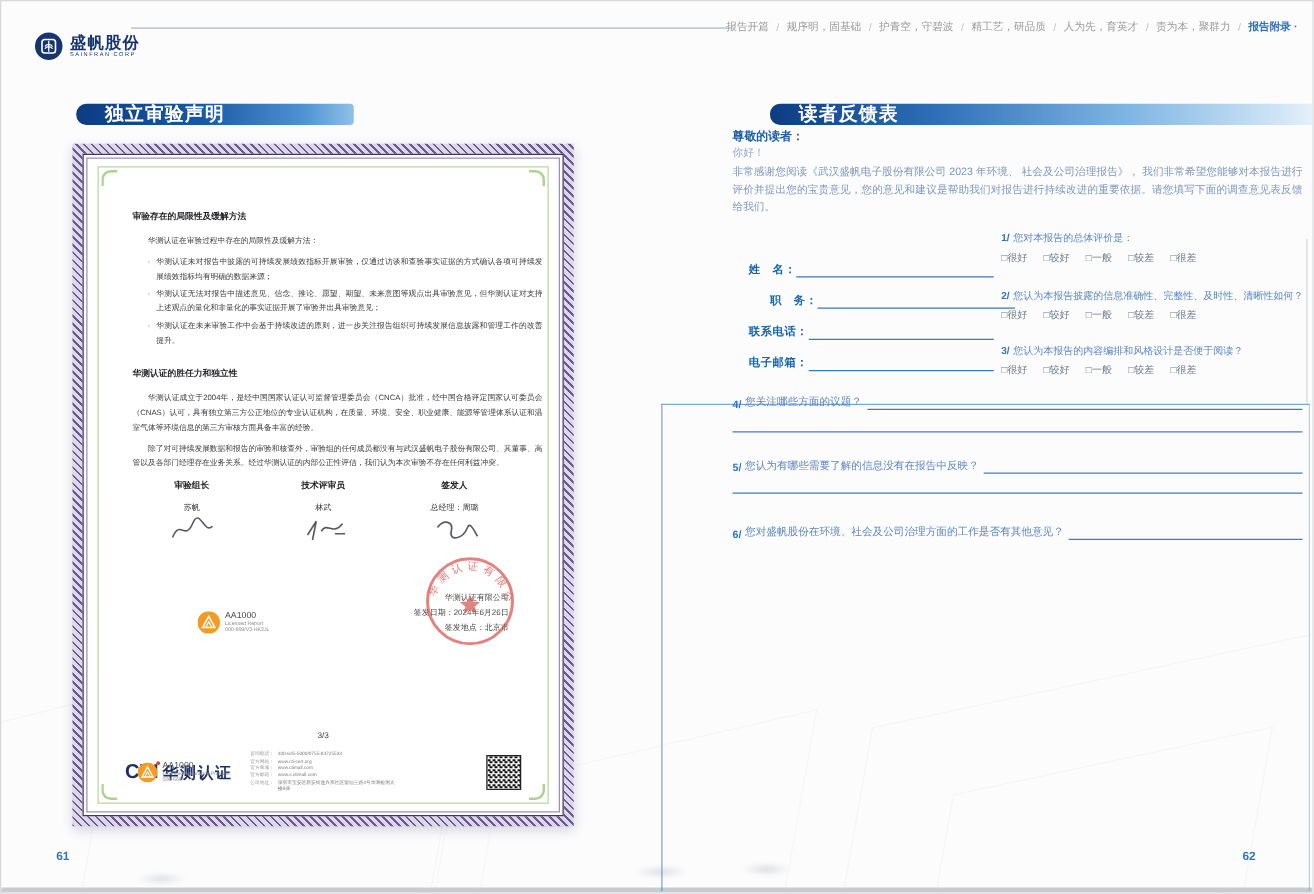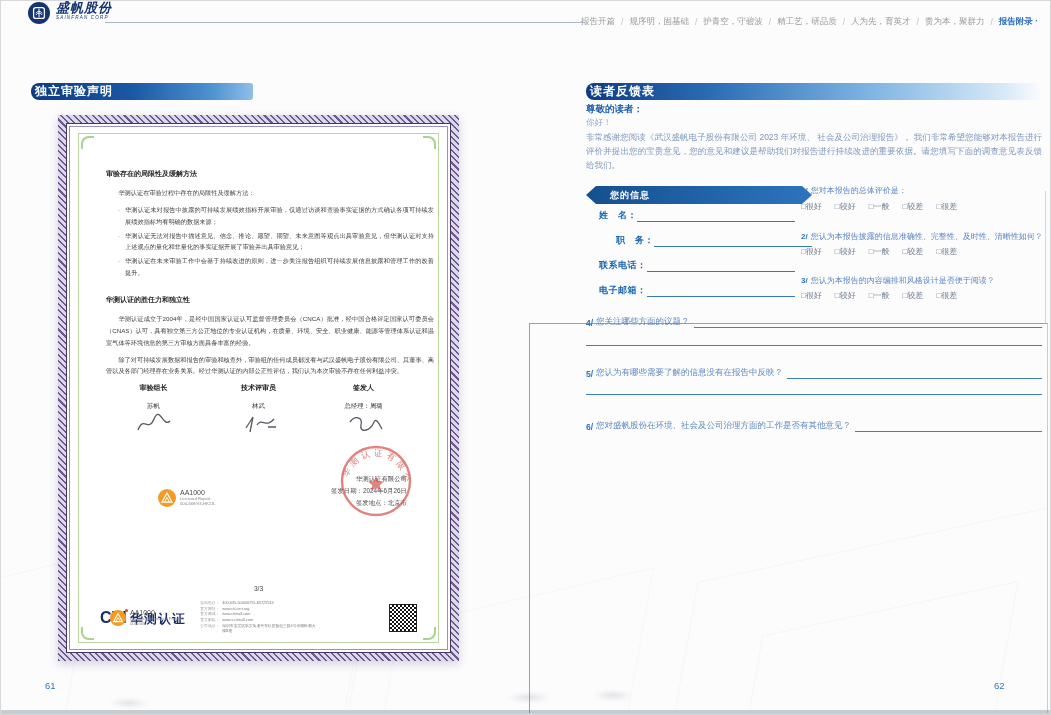--- a/index.html
+++ b/index.html
@@ -13,36 +13,36 @@
   
   .bp{position:absolute;border:1px solid #aeb6c2;opacity:.10;pointer-events:none;}
   .bp.b1{left:-60px;bottom:-70px;width:430px;height:240px;transform:rotate(-14deg) skewX(-24deg);}
   .bp.b2{left:60px;bottom:-30px;width:300px;height:140px;transform:rotate(-14deg) skewX(-24deg);}
   .bp.b3{right:-80px;bottom:-90px;width:460px;height:260px;transform:rotate(-12deg) skewX(-22deg);}
   .bp.b4{right:40px;bottom:-20px;width:260px;height:120px;transform:rotate(-12deg) skewX(-22deg);}
   .bp.b5{left:380px;bottom:-40px;width:260px;height:150px;transform:rotate(-13deg) skewX(-23deg);opacity:.08;}
   .smudge{position:absolute;border-radius:50%;filter:blur(2px);background:radial-gradient(#8e949e,transparent 70%);opacity:.35;pointer-events:none;}
   .bottom-bar{position:absolute;left:0;bottom:0;width:100%;height:4px;background:#c7ccd1;}
   
-  .logo{position:absolute;left:26px;top:0;display:flex;align-items:flex-start;gap:5px;font-style:italic;}
+  .logo{position:absolute;left:26px;top:24px;display:flex;align-items:center;gap:5px;}
   .logo-text{display:flex;flex-direction:column;line-height:1;}
   .logo-cn{font-size:13px;font-weight:bold;color:#16356f;letter-spacing:1px;}
   .logo-en{font-size:4.5px;color:#16356f;letter-spacing:1.2px;margin-top:2px;}
   .header-line{position:absolute;left:104px;top:21px;width:480px;border-top:1px solid #aab6c9;}
   .nav{position:absolute;top:15px;right:12px;display:flex;align-items:center;gap:6px;font-size:8.5px;color:#9a9a9a;white-space:nowrap;}
   .nav .sep{color:#c0c0c0;}
   .nav .active{color:#2e6fba;font-weight:bold;}
   
-  .banner{position:absolute;height:17px;line-height:17px;color:#fff;font-size:12px;font-weight:bold;
-    padding-left:4px;letter-spacing:1px;border-radius:8px 3px 3px 8px;box-sizing:border-box;}
+  .banner{position:absolute;height:17px;line-height:17px;color:#fff;font-size:15px;font-weight:bold;
+    padding-left:23px;letter-spacing:1px;border-radius:8px 3px 3px 8px;box-sizing:border-box;margin-left:30px;}
   .banner.lp{left:30px;top:82px;width:222px;
     background:linear-gradient(90deg,#0d3c82 0%,#1a57a4 45%,#4f93d2 82%,#8fc0e8 100%);}
   .banner.rp{left:585px;top:82px;width:456px;
     background:linear-gradient(90deg,#0d3c82 0%,#2c6db6 28%,#7db4e2 62%,#d8eaf8 92%,rgba(255,255,255,0) 100%);}
-  .pagenum{position:absolute;top:679px;font-size:9.5px;font-weight:normal;color:#2e75c0;}
+  .pagenum{position:absolute;top:679px;font-size:9.5px;font-weight:bold;color:#2e75c0;}
   
   .cert{position:absolute;left:57px;top:114px;width:401px;height:546px;box-sizing:border-box;
     padding:8px;background:repeating-linear-gradient(45deg,#6a5990 0 1.5px,#ddd7ea 1.5px 4.5px);
     box-shadow:0 3px 9px rgba(50,50,90,.20);}
   .cert-mid{width:100%;height:100%;box-sizing:border-box;border:1px solid #43355f;background:#fff;padding:2px;}
   .cert-in{width:100%;height:100%;box-sizing:border-box;border:1px solid #9a8fc0;position:relative;background:#fff;}
   .cert-green{position:absolute;inset:6px 8px;border:1px solid #b9d79e;pointer-events:none;}
   .leaf{position:absolute;width:11px;height:11px;border-top:2px solid #9fcb7d;border-left:2px solid #9fcb7d;border-radius:60% 0 0 0;opacity:.85;}
   .leaf.tl{left:2px;top:2px;} .leaf.tr{right:2px;top:2px;transform:rotate(90deg);}
   .leaf.bl{left:2px;bottom:2px;transform:rotate(-90deg);} .leaf.br{right:2px;bottom:2px;transform:rotate(180deg);}
@@ -289,23 +289,20 @@
   <div class="pagenum" style="left:44px;">61</div>
 
   <div class="banner rp">
     <span>读者反馈表</span>
   </div>
 
   <div class="rp-text salutation">尊敬的读者：</div>
   <div class="rp-text greeting">你好！</div>
   <div class="rp-text intro">非常感谢您阅读《武汉盛帆电子股份有限公司 2023 年环境、 社会及公司治理报告》， 我们非常希望您能够对本报告进行评价并提出您的宝贵意见，您的意见和建议是帮助我们对报告进行持续改进的重要依据。请您填写下面的调查意见表反馈给我们。</div>
 
-  <div class="info-header">
-    <span>您的信息</span>
-  </div>
 
   <div class="field-row" style="top:208px;">
     <span class="flabel">姓　名：</span>
     <span class="fline"></span>
   </div>
   <div class="field-row" style="top:233px;padding-left:17px;">
     <span class="flabel">职　务：</span>
     <span class="fline"></span>
   </div>
   <div class="field-row" style="top:258px;">

